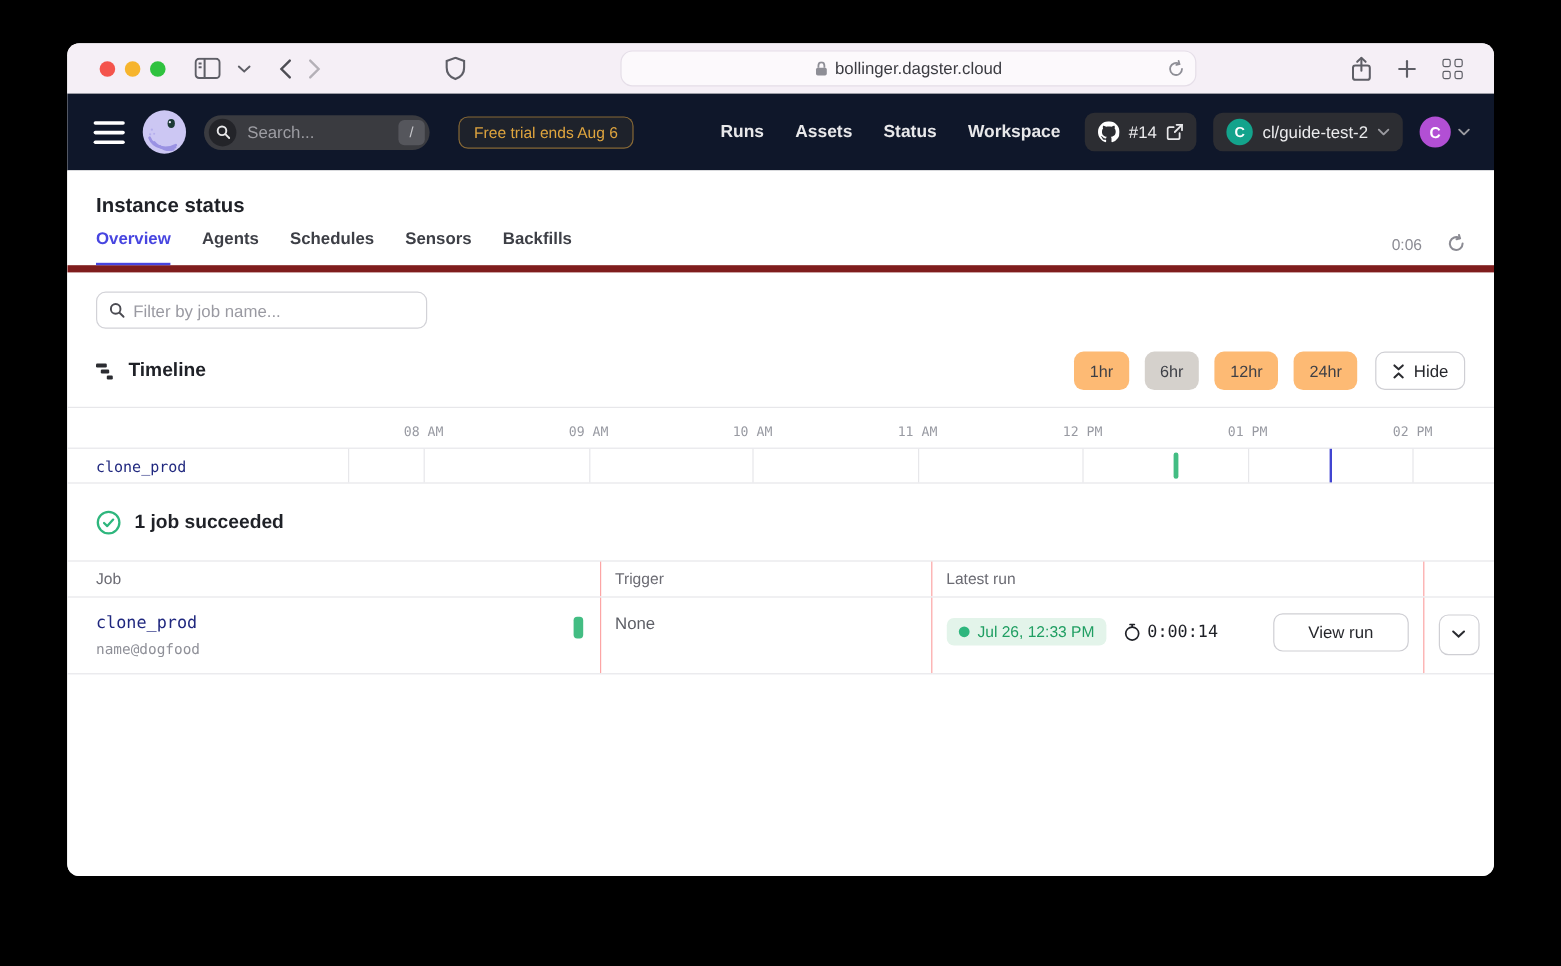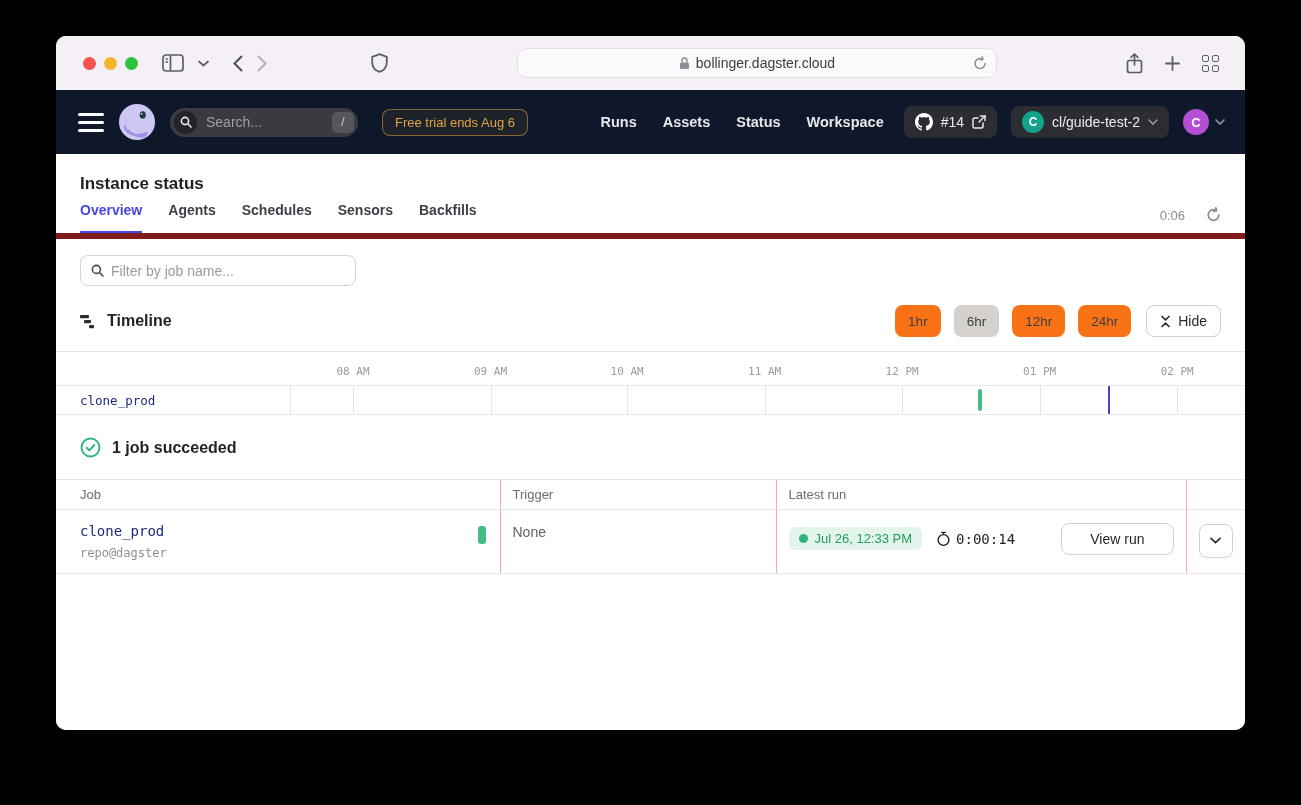--- a/index.html
+++ b/index.html
@@ -1,20 +1,20 @@
 <!DOCTYPE html>
 <html><head>
 <meta charset="utf-8">
 <style>
   * { margin:0; padding:0; box-sizing:border-box; }
   html,body { width:1301px; height:805px; background:#000; font-family:"Liberation Sans",sans-serif; }
   .window { position:absolute; left:56px; top:36px; width:1189px; height:694px; border-radius:10px; overflow:hidden; background:#fff; box-shadow:0 18px 50px rgba(0,0,0,.6); display:flex; flex-direction:column; }
 
   
-  .browser-bar { height:54px; background:#f5eff6; display:flex; align-items:center; padding:0 16px; flex:0 0 auto; }
+  .browser-bar { height:42px; background:#f5eff6; display:flex; align-items:center; padding:0 16px; flex:0 0 auto; }
   .traffic { display:flex; gap:8px; margin-left:11px; }
   .light { width:13px; height:13px; border-radius:50%; }
   .light.red{background:#f4544c;} .light.yellow{background:#f6b42d;} .light.green{background:#2fc23f;}
   .chrome-btn { display:flex; align-items:center; justify-content:center; color:#5e5e66; }
   .chrome-group { display:flex; align-items:center; gap:14px; margin-left:24px; }
   .fwd { opacity:.38; }
   .url-bar { display:flex; align-items:center; justify-content:center; gap:6px; background:#fcf9fc; border:1px solid #e5dee8; border-radius:10px; height:30px; width:480px; margin:0 auto; position:relative; color:#3c3c42; font-size:14px; }
   .url-reload { position:absolute; right:9px; top:7px; }
   .right-chrome { display:flex; align-items:center; gap:22px; margin-right:10px; }
   .grid-icon { display:grid; grid-template-columns:7px 7px; grid-gap:3px; }
@@ -47,21 +47,21 @@
   .tab.active { color:#4745e0; border-bottom-color:#4745e0; }
   .refresh-box { position:absolute; right:24px; bottom:10px; display:flex; align-items:center; gap:21px; color:#8b8b93; font-size:13px; }
   .filter-row { padding:16px 24px 0; }
   .filter-input { width:276px; height:31px; border:1px solid #d2d2d7; border-radius:8px; display:flex; align-items:center; gap:7px; padding:0 10px; }
   .filter-input input { border:none; outline:none; flex:1; font-size:14px; color:#1f2127; font-family:"Liberation Sans",sans-serif; background:transparent; }
   .filter-input input::placeholder { color:#9a9aa2; }
 
   .tl-header { padding:19px 24px 14px; display:flex; align-items:center; justify-content:space-between; }
   .tl-title { display:flex; align-items:center; gap:10px; font-size:16px; font-weight:700; color:#1f2127; }
   .tl-controls { display:flex; align-items:center; gap:13px; }
-  .range-btn { height:32px; padding:0 13px; border-radius:8px; background:#f97316; border:none; font-size:13.5px; color:#3d3f46; font-family:"Liberation Sans",sans-serif; cursor:pointer; }
+  .range-btn { height:32px; padding:0 13px; border-radius:8px; background:#fdba74; border:none; font-size:13.5px; color:#3d3f46; font-family:"Liberation Sans",sans-serif; cursor:pointer; }
   .range-btn.selected { background:#d5d1cc; }
   .hide-btn { height:32px; padding:0 13px; margin-left:2px; border-radius:8px; background:#fff; border:1px solid #cfcfd4; font-size:14px; color:#26272c; font-family:"Liberation Sans",sans-serif; display:flex; align-items:center; gap:7px; cursor:pointer; }
 
   .tl-chart { border-top:1px solid #e7e7ea; }
   .tl-axis { height:34px; border-bottom:1px solid #e7e7ea; display:flex; }
   .tl-label-col { width:234px; flex:0 0 auto; padding-left:24px; display:flex; align-items:center; }
   .tl-plot { flex:1; position:relative; }
   .hour-label { position:absolute; bottom:7px; transform:translateX(-50%); font-family:"DejaVu Sans Mono",monospace; font-size:11px; color:#989aa2; white-space:nowrap; }
   .tl-row { height:29px; border-bottom:1px solid #e7e7ea; display:flex; }
   .tl-job { font-family:"DejaVu Sans Mono",monospace; font-size:12.5px; color:#20287f; cursor:pointer; }
@@ -346,21 +346,21 @@
           <th>Job</th>
           <th class="vline">Trigger</th>
           <th class="vline">Latest run</th>
           <th class="vline"></th>
         </tr>
       </thead>
       <tbody>
         <tr>
           <td class="job-cell">
             <div class="job-name">clone_prod</div>
-            <div class="job-loc">repo@dagster</div>
+            <div class="job-loc">name@dogfood</div>
             <span class="job-pill"></span>
           </td>
           <td class="vline"><span class="trigger-val">None</span></td>
           <td class="vline">
             <div class="run-cell">
               <span class="run-badge">
                 <span class="run-dot"></span>
                 <span>Jul 26, 12:33 PM</span>
               </span>
               <span class="run-duration">

